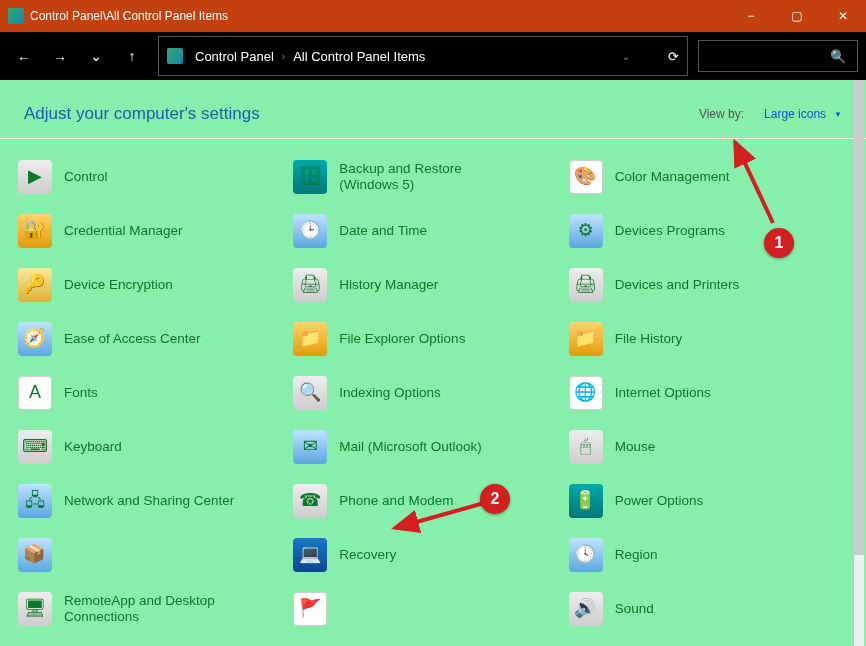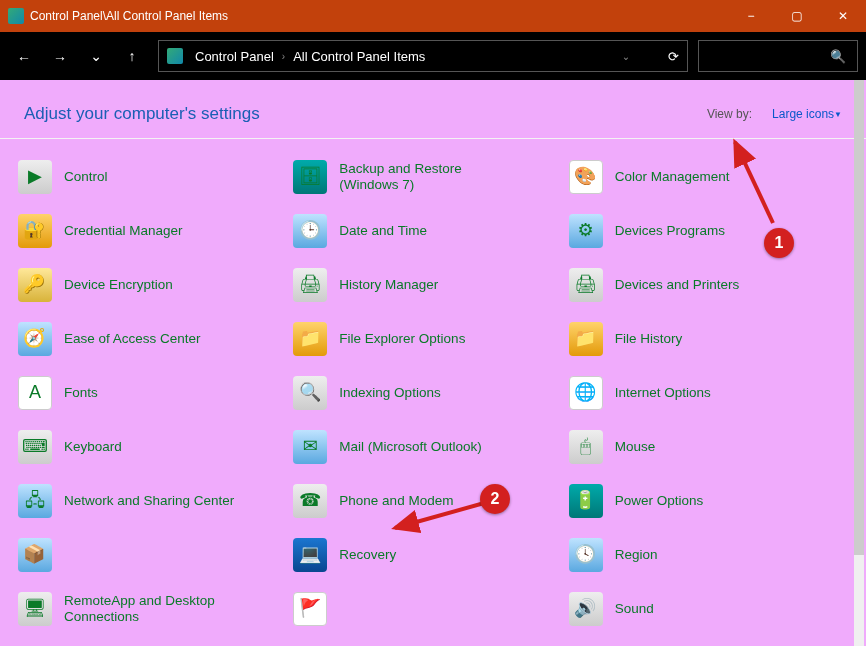--- a/index.html
+++ b/index.html
@@ -19,43 +19,43 @@
   .titlebar .win-btns { display: flex; }
   .titlebar .win-btn { width: 46px; height: 32px; display:flex;
     align-items:center; justify-content:center; color:#fff; font-size:12px; }
   .navbar {
     height: 48px; background: #000; display:flex; align-items:center;
     gap: 4px; padding: 0 8px;
   }
   .nav-btn { width:32px; height:32px; display:flex; align-items:center;
     justify-content:center; color:#fff; font-size:14px; }
   .addr {
-    flex:1; height:32px; border:1px solid #555; display:flex;
+    flex:1; height:40px; border:1px solid #555; display:flex;
     align-items:center; padding:0 8px; gap:12px; color:#fff; font-size:13px;
     margin: 0 6px;
   }
   .addr .aicon { width:16px; height:16px;
     background: linear-gradient(135deg,#3a7,#18a); border-radius:2px; }
   .addr .crumb { display:flex; align-items:center; gap:8px; }
   .addr .sep { color:#888; font-size:10px; }
   .addr .spacer { flex:1; }
   .search { width:160px; height:32px; border:1px solid #555;
     display:flex; align-items:center; justify-content:flex-end;
     padding:0 10px; color:#ccc; font-size:13px; }
-  .content { position: relative; background:#f0abfc; height: 566px; overflow: hidden; }
+  .content { position: relative; background:#86efac; height: 566px; overflow: hidden; }
   .scrollbar { position:absolute; right:2px; top:0; width:10px; height:100%;
     background:#f0f0f0; }
   .scrollbar .thumb { position:absolute; top:0; width:100%; height:84%;
     background:#ccc; }
   .header-row { display:flex; align-items:center;
     padding: 24px 24px 14px 24px; border-bottom:1px solid #f3f3f3; }
   .header-row h1 { color:#1a5fb4; font-weight:400; font-size:17px; flex:1; }
   .viewby { font-size:12px; color:#555; margin-right:20px; }
   .viewby-val { font-size:12px; color:#0a58ca; display:flex;
-    align-items:center; gap:0; }
+    align-items:center; gap:8px; }
   .grid { display:grid; grid-template-columns: repeat(3, 1fr);
     padding: 20px 30px 0 18px; column-gap: 8px; row-gap: 18px; }
   .item { display:flex; align-items:center; gap:12px;
     color:#0a7a28; font-size:13.5px; line-height:1.2; min-height:36px; }
   .item .iicon { width:34px; height:34px; flex-shrink:0; border-radius:4px;
     display:flex; align-items:center; justify-content:center; font-size:18px; }
   .item .label { max-width: 180px; }
   
   .ic-a { background: linear-gradient(#eee,#ccc); }
   .ic-b { background: linear-gradient(#ffd36b,#e39a0a); }
@@ -116,21 +116,21 @@
     </span>
   </div>
 
   <div class="grid" id="grid">
       <div class="item">
         <div class="iicon ic-a">▶</div>
         <div class="label">Control</div>
       </div>
       <div class="item">
         <div class="iicon ic-h">🗄</div>
-        <div class="label">Backup and Restore (Windows 7)</div>
+        <div class="label">Backup and Restore (Windows 5)</div>
       </div>
       <div class="item">
         <div class="iicon ic-f">🎨</div>
         <div class="label">Color Management</div>
       </div>
       <div class="item">
         <div class="iicon ic-b">🔐</div>
         <div class="label">Credential Manager</div>
       </div>
       <div class="item">

